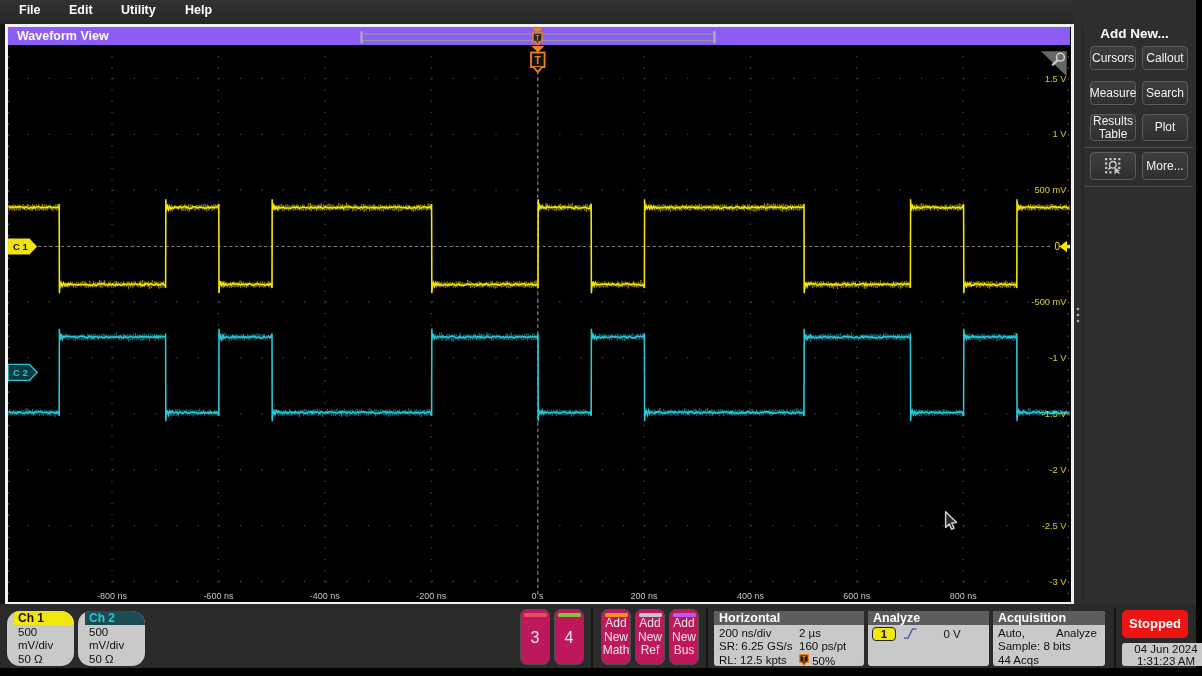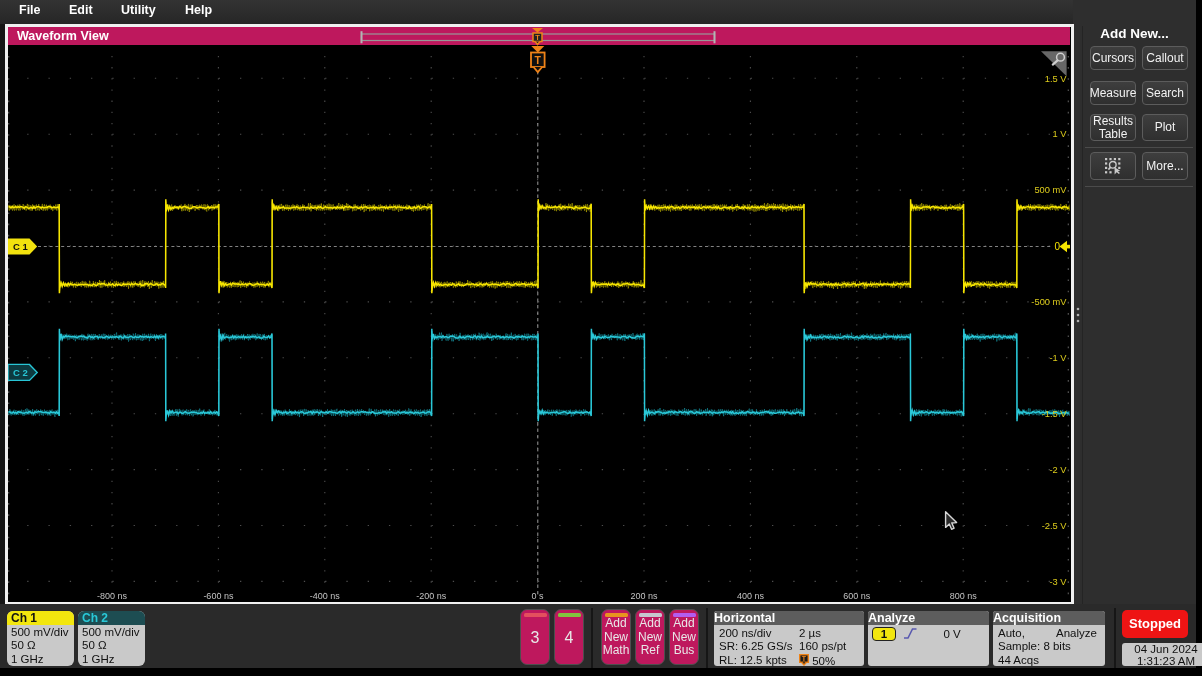--- a/index.html
+++ b/index.html
@@ -3,29 +3,29 @@
 <style>
 * { margin:0; padding:0; box-sizing:border-box; }
 html,body { width:1202px; height:676px; background:#000; font-family:"Liberation Sans",sans-serif; overflow:hidden; }
 .abs { position:absolute; }
 #menubar { left:0; top:0; width:1196px; height:24px; background:linear-gradient(#333,#262626); }
 #menubar span { position:absolute; top:3px; font-size:12.5px; font-weight:bold; color:#fff; }
 #rpanel { left:1073px; top:0; width:123px; height:604px; background:#2e2e2e; }
 #botbar { left:0; top:604px; width:1196px; height:64px; background:#2a2a2a; }
 #leftstrip { left:0; top:24px; width:5px; height:644px; background:#151515; }
 #wave { left:5px; top:24px; width:1069px; height:580px; border:3px solid #f0f0f0; border-bottom-width:2px; background:#000; }
-#wavehead { left:8px; top:27px; width:1062px; height:18px; background:#be185d; color:#fff; font-size:12.5px; font-weight:bold; line-height:18px; padding-left:9px; }
+#wavehead { left:8px; top:27px; width:1062px; height:18px; background:#8b5cf6; color:#fff; font-size:12.5px; font-weight:bold; line-height:18px; padding-left:9px; }
 .pbtn { position:absolute; width:46px; height:24px; background:linear-gradient(#3e3e3e,#2f2f2f); border:1px solid #5c5c5c; border-radius:4px; color:#f2f2f2; font-size:12px; text-align:center; display:flex; align-items:center; justify-content:center; line-height:13px; }
 .sep { position:absolute; background:#4b4b4b; }
-.chbadge { position:absolute; width:67px; height:55px; border-radius:6px; overflow:hidden; background:#c9c9c9; font-size:12px; color:#111; }
+.chbadge { position:absolute; width:67px; height:55px; border-radius:13px; overflow:hidden; background:#c9c9c9; font-size:12px; color:#111;padding-left:7px; }
 .chbody { padding:1px 0 0 4px; line-height:13.4px; font-size:11.5px; }
 .numbtn { position:absolute; width:30px; height:56px; background:#be185d; border:1px solid #4e4e4e; border-radius:7px; color:#e8e8e8; text-align:center; }
 .cbar { position:absolute; left:3px; top:3px; width:23px; height:3.5px; border-radius:1.5px; }
 .ipanel { position:absolute; background:#c9c9c9; border-radius:3px; overflow:hidden; font-size:11.5px; color:#111; }
-.ipanel .hd { background:#5d5d5d; color:#fff; font-weight:bold; font-size:12.5px; height:14px; line-height:14px; }
+.ipanel .hd { background:#5d5d5d; color:#fff; font-weight:bold; font-size:12.5px; height:14px; line-height:14px; padding-left:5px; }
 .row { position:relative; height:13.4px; line-height:13.4px; }
 .vsep { position:absolute; top:608px; height:60px; width:2px; background:#161616; }
 </style></head>
 <body>
 <div class="abs" id="menubar">
   <span style="left:19px">File</span>
     <span style="left:69px">Edit</span>
     <span style="left:121px">Utility</span>
     <span style="left:185px">Help</span>
 </div>

